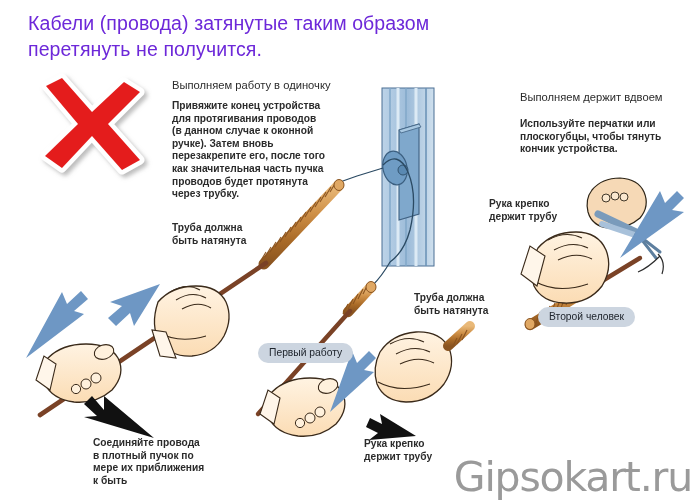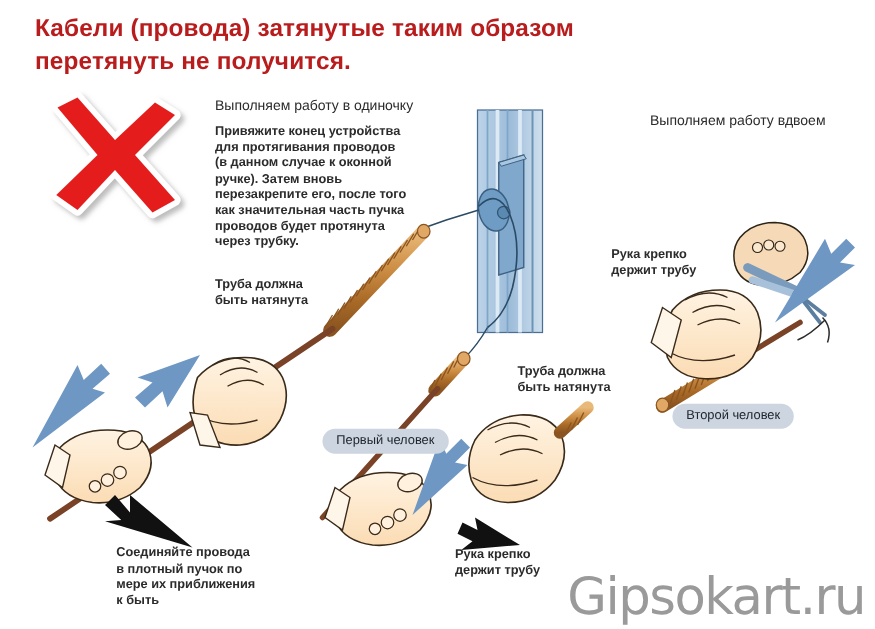--- a/index.html
+++ b/index.html
@@ -17,24 +17,24 @@
     background: #ffffff;
     overflow: hidden;
   }
 
   
   .title {
     position: absolute;
     left: 28px;
     top: 10px;
     width: 600px;
-    color: #b91c1c;
+    color: #6d28d9;
     font-size: 19.5px;
     line-height: 26px;
-    font-weight: 700;
+    font-weight: 400;
     letter-spacing: 0.1px;
     white-space: pre-line;
   }
 
   
   .txt {
     position: absolute;
     color: #2b2b2b;
     font-size: 10.2px;
     line-height: 12.6px;
@@ -297,38 +297,41 @@
   <div class="heading" style="left:172px; top:78px;">Выполняем работу в одиночку</div>
   <div class="txt" style="left:172px; top:100px; width:160px;">Привяжите конец устройства
 для протягивания проводов
 (в данном случае к оконной
 ручке). Затем вновь
 перезакрепите его, после того
 как значительная часть пучка
 проводов будет протянута
 через трубку.</div>
 
-  <div class="heading" style="left:520px; top:90px;">Выполняем работу вдвоем</div>
+  <div class="heading" style="left:520px; top:90px;">Выполняем держит вдвоем</div>
+  <div class="txt" style="left:520px; top:118px; width:180px;">Используйте перчатки или
+плоскогубцы, чтобы тянуть
+кончик устройства.</div>
 
   <div class="txt" style="left:172px; top:222px; width:120px;">Труба должна
 быть натянута</div>
 
   <div class="txt" style="left:414px; top:292px; width:120px;">Труба должна
 быть натянута</div>
 
   <div class="txt" style="left:489px; top:198px; width:110px;">Рука крепко
 держит трубу</div>
 
   <div class="txt" style="left:364px; top:438px; width:110px;">Рука крепко
 держит трубу</div>
 
   <div class="txt" style="left:93px; top:437px; width:130px;">Соединяйте провода
 в плотный пучок по
 мере их приближения
 к быть</div>
 
-  <div class="pill" style="left:258px; top:343px;">Первый человек</div>
-
-  <div class="pill" style="left:538px; top:323px;">Второй человек</div>
+  <div class="pill" style="left:258px; top:343px;">Первый работу</div>
+
+  <div class="pill" style="left:538px; top:307px;">Второй человек</div>
 
   <div class="watermark">Gipsokart.ru</div>
 
 </div>
 
 </body></html>

